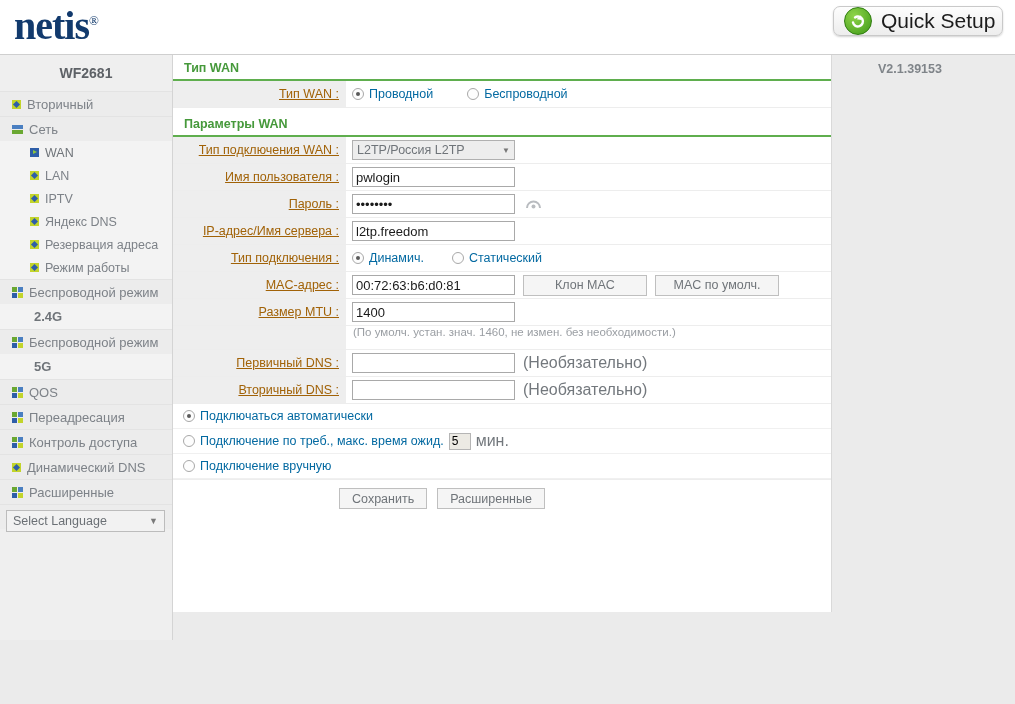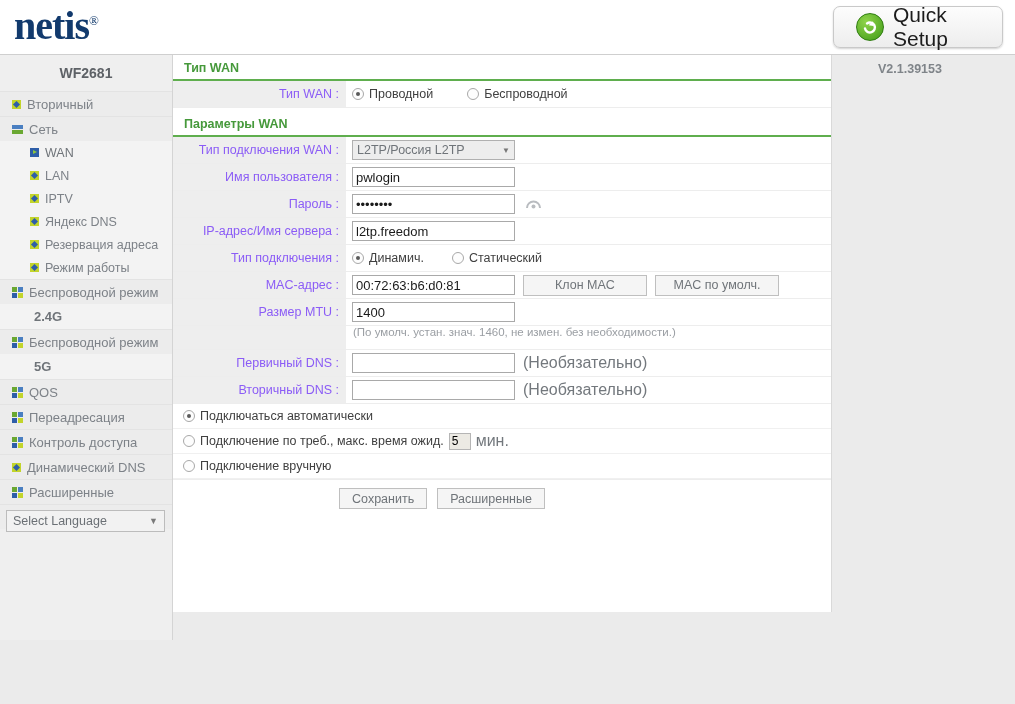--- a/index.html
+++ b/index.html
@@ -23,25 +23,25 @@
     position: absolute; left: 14px; top: 2px;
     font-family: "Liberation Serif", serif;
     font-size: 40px; font-weight: bold; letter-spacing: -1px;
     color: #123a6d;
   }
   .logo .reg {
     font-size: 13px; vertical-align: super; font-weight: normal;
   }
   .quick-setup {
     position: absolute; right: 12px; top: 6px;
-    width: 170px; height: 42px;
+    width: 170px; height: 30px;
     background: linear-gradient(#fdfdfd, #ededed);
     border: 1px solid #c9c9c9; border-radius: 7px;
     box-shadow: 0 1px 2px rgba(0,0,0,.18);
-    display: flex; align-items: center; padding-left: 22px;
+    display: flex; align-items: center; padding-left: 10px;
     cursor: pointer;
   }
   .qs-icon {
     width: 28px; height: 28px; border-radius: 50%;
     background: radial-gradient(circle at 35% 30%, #8fd44a, #3f9a17);
     border: 1px solid #2f7d10;
     display: flex; align-items: center; justify-content: center;
     flex: none;
   }
   .qs-icon svg { display: block; }
@@ -133,28 +133,28 @@
     font-size: 12.5px; font-weight: bold; color: #46993b;
     border-bottom: 2px solid #5fae4e;
   }
   .row {
     display: flex; align-items: center;
     min-height: 27px;
     border-bottom: 1px solid #ededed;
   }
   .row .lbl {
     width: 173px; flex: none; text-align: right; padding-right: 7px;
-    font-size: 12.5px; color: #8b5cf6;
+    font-size: 12.5px; color: #a16207;
     background: #eeeeee; align-self: stretch;
-    display: flex; align-items: center; justify-content: flex-end;
+    display: flex; align-items: center; justify-content: flex-end; text-decoration: underline;
   }
   .row .val { flex: 1; padding-left: 6px; display: flex; align-items: center; gap: 8px; }
 
   .radio {
-    display: inline-flex; align-items: center; font-size: 12.5px; color: #404040;
+    display: inline-flex; align-items: center; font-size: 12.5px; color: #0369a1;
     cursor: pointer;
   }
   .radio .dot {
     width: 12px; height: 12px; border-radius: 50%;
     border: 1px solid #a8a8a8; background: #fdfdfd;
     margin-right: 5px; flex: none; position: relative;
   }
   .radio.on .dot::after {
     content: ""; position: absolute; left: 3px; top: 3px;
     width: 4px; height: 4px; border-radius: 50%; background: #5a5a5a;

